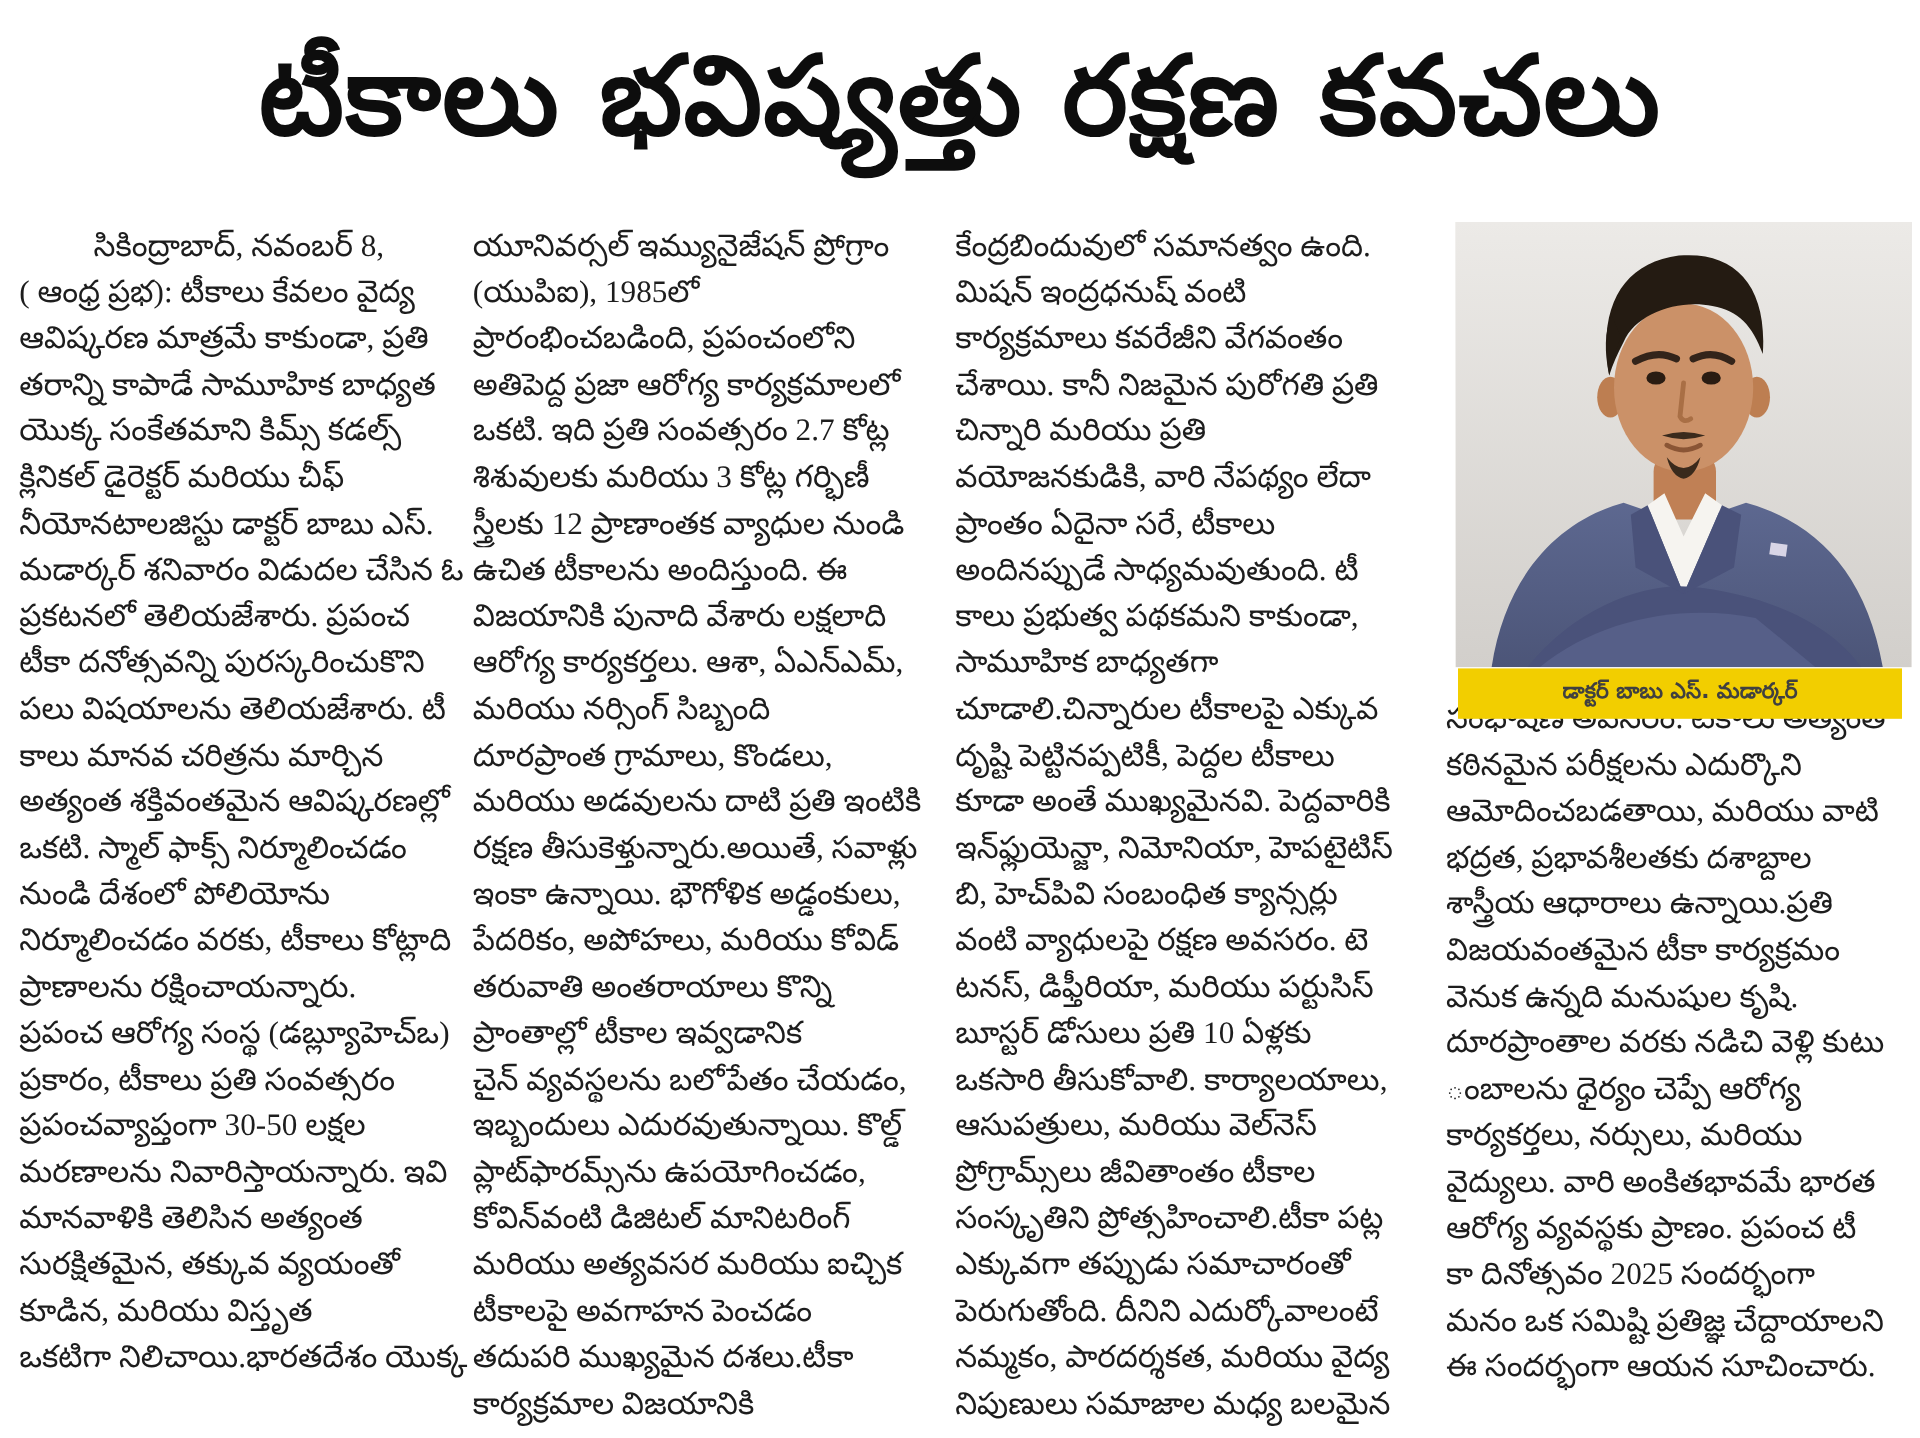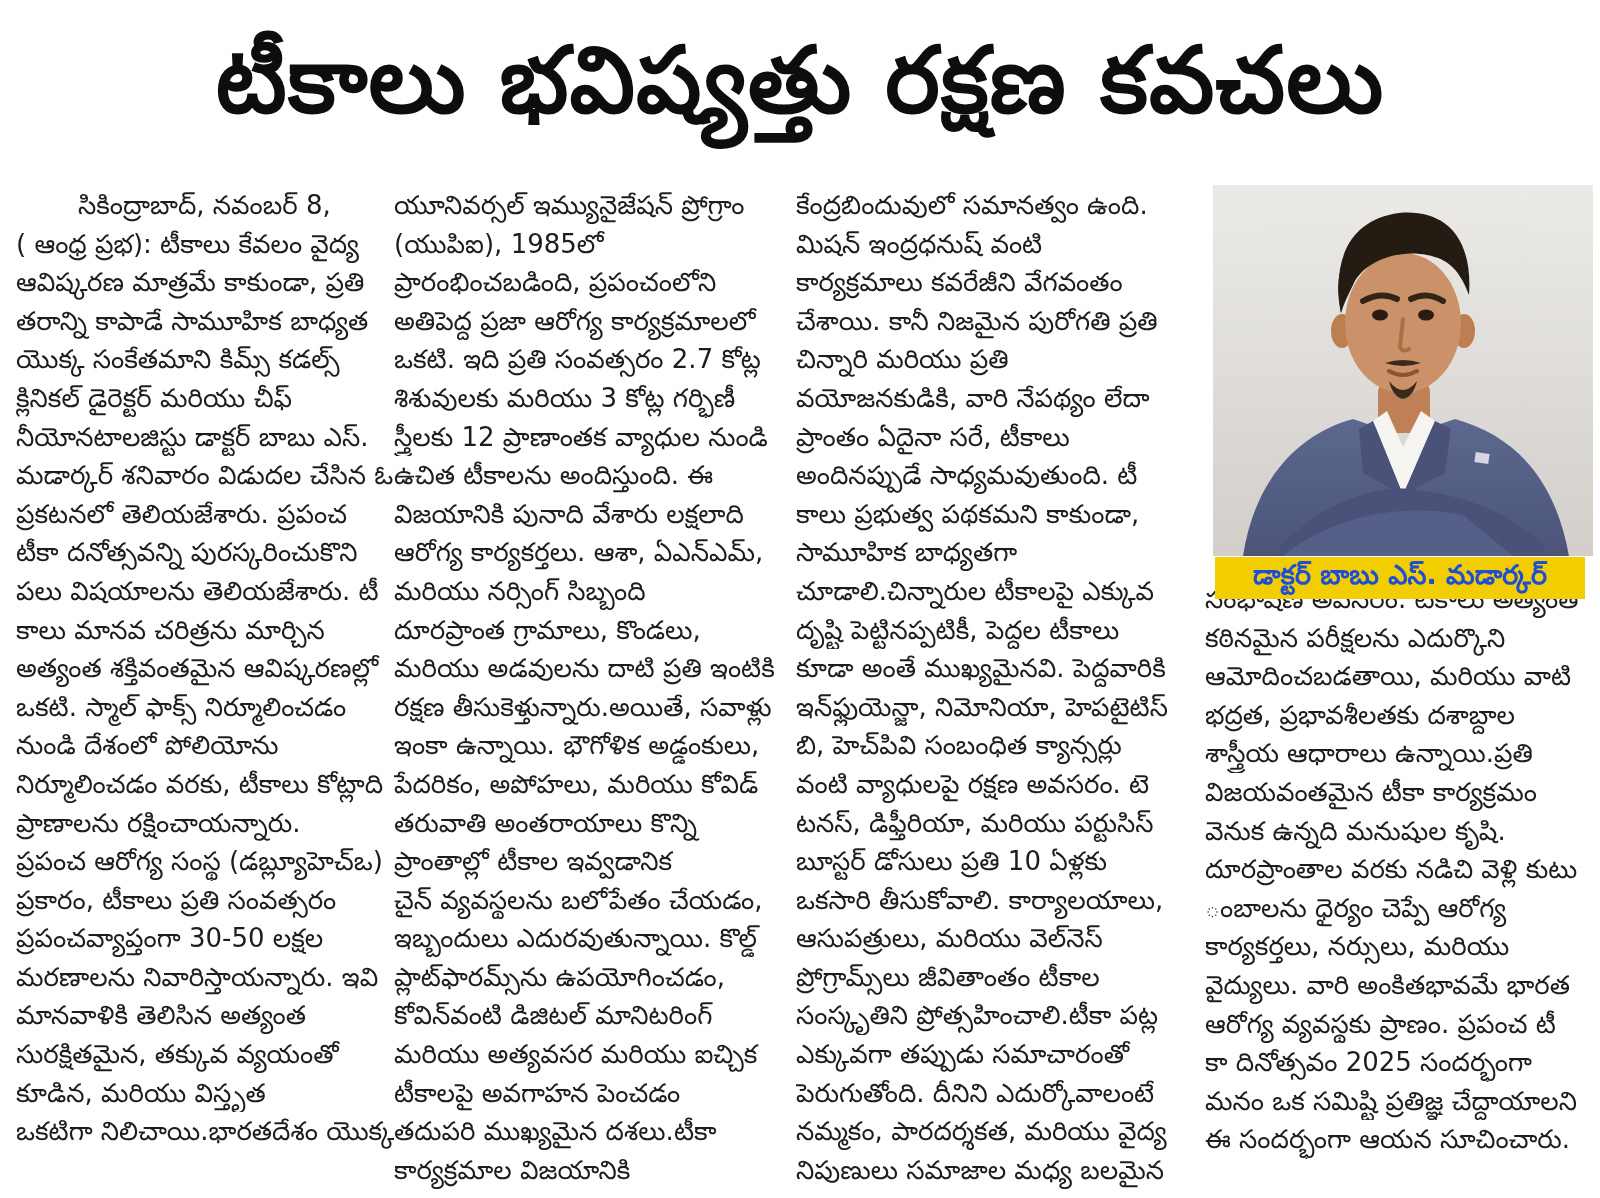--- a/index.html
+++ b/index.html
@@ -24,20 +24,21 @@
     font-weight: 800;
     letter-spacing: 1px;
     color: #0d0d0d;
     line-height: 178px;
     white-space: nowrap;
   }
   .column {
     position: absolute;
     top: 186px;
     color: #1d1d1d;
+    font-family: Liberation Serif, serif;
   }
   .col1 { left: 16px;   width: 378px; }
   .col2 { left: 394px;  width: 380px; }
   .col3 { left: 796px;  width: 382px; }
   .col4 { left: 1205px; width: 390px; top: 580px; }
   .line {
     font-size: 26px;
     line-height: 38.6px;
     white-space: nowrap;
     overflow: hidden;
@@ -52,23 +53,23 @@
     background: #dedbd7;
   }
   .photo-caption {
     position: absolute;
     left: 1215px; top: 557px;
     width: 370px; height: 42px;
     background: #f2ce00;
     display: flex;
     align-items: center;
     justify-content: center;
-    font-size: 27px;
+    font-size: 18px;
     font-weight: 700;
-    color: #1d4ed8;
+    color: #404040;
     white-space: nowrap;
     overflow: hidden;
   }
 </style>
 </head>
 <body>
 
 <div class="page">
 
   <div class="headline">టీకాలు భవిష్యత్తు రక్షణ కవచలు</div>

